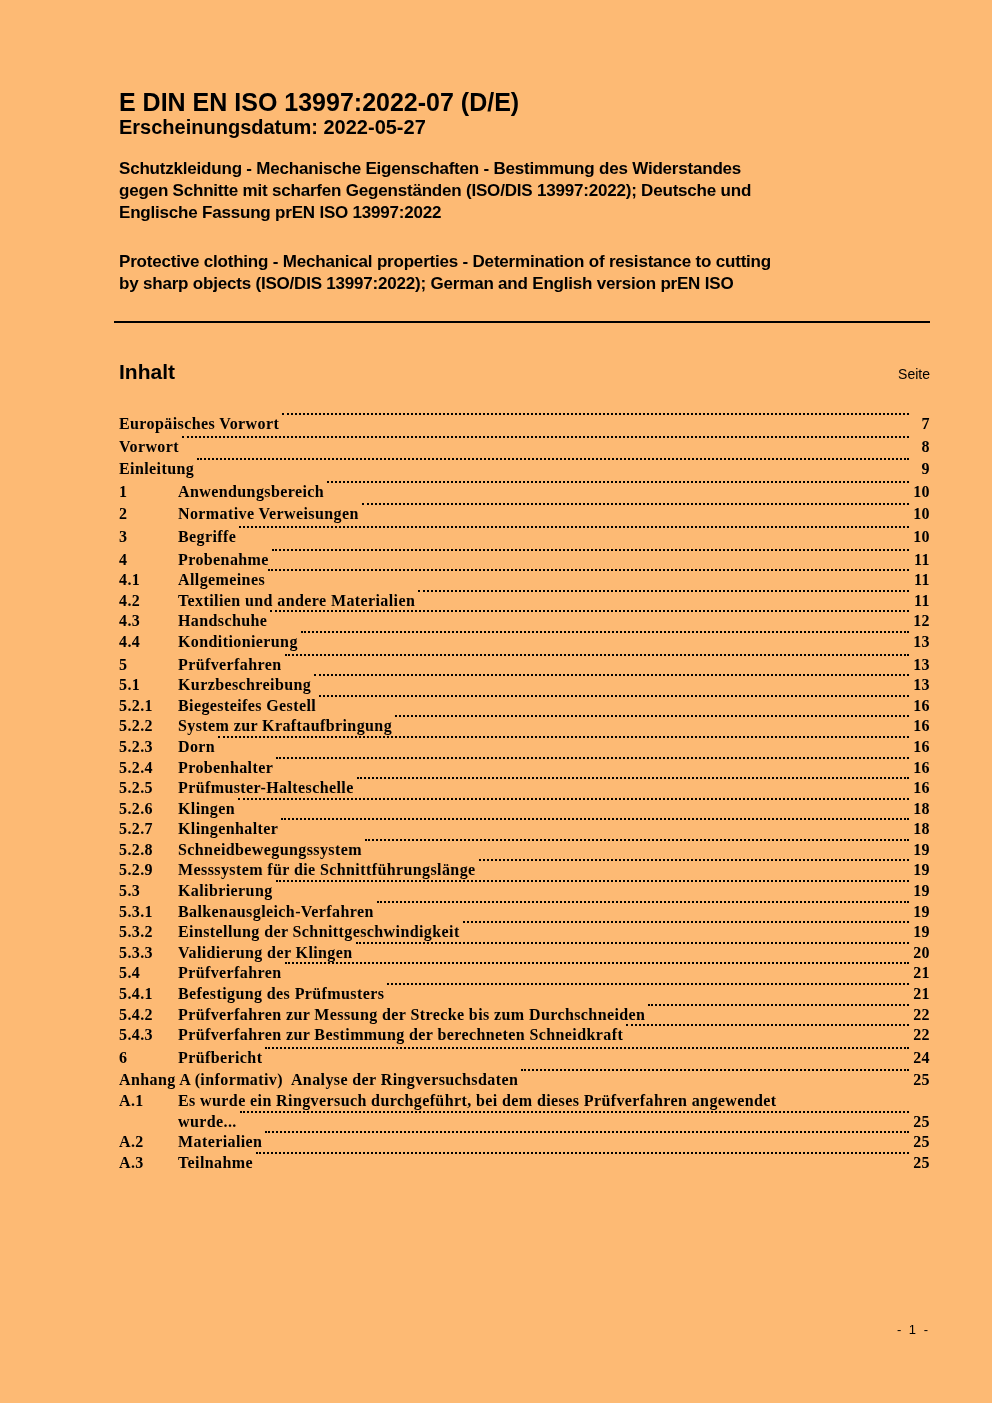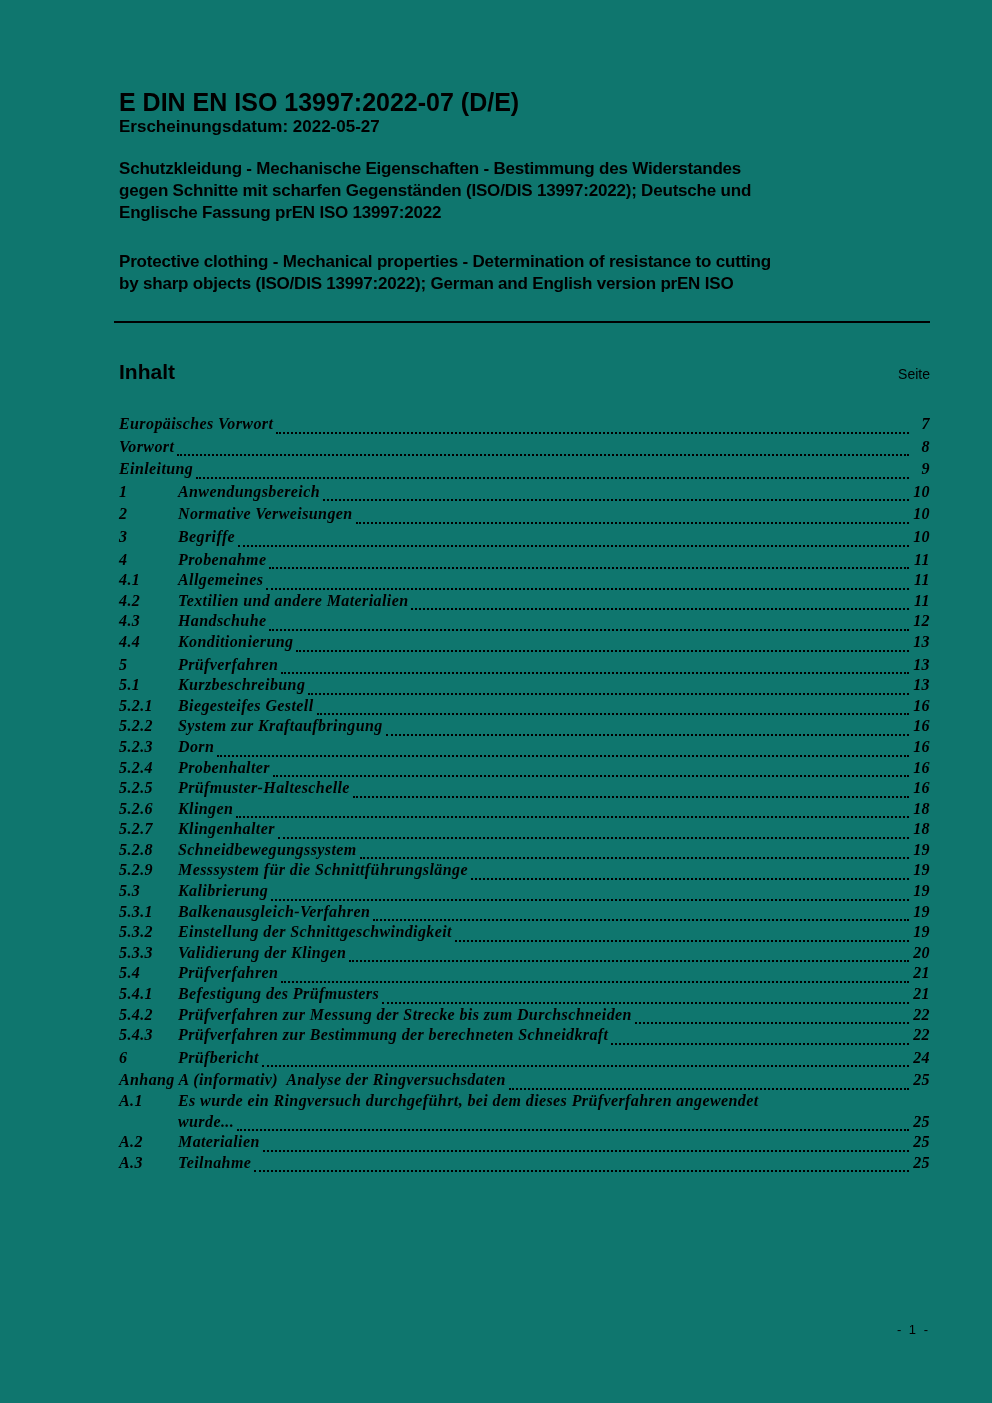--- a/index.html
+++ b/index.html
@@ -6,38 +6,38 @@
   html, body { background: #ffffff; }
   body {
     width: 992px; height: 1403px;
     font-family: "Liberation Sans", sans-serif;
     color: #000;
     position: relative;
     overflow: hidden;
   }
   .page {
     position: absolute; inset: 0;
-    background: #0f766e;
+    background: #fdba74;
   }
   .content {
     position: absolute;
     left: 119px;
     width: 811px; 
     top: 0;
     height: 1403px;
   }
   .doc-title {
     position: absolute; top: 89px; left: 0;
     font-size: 25px; font-weight: bold; line-height: 26px;
     letter-spacing: 0px;
     white-space: nowrap;
   }
   .pub-date {
     position: absolute; top: 119px; left: 0;
-    font-size: 17px; font-weight: bold; line-height: 16px;
+    font-size: 20px; font-weight: bold; line-height: 16px;
     white-space: nowrap;
   }
   .lang-title {
     position: absolute; left: 0;
     font-size: 17px; font-weight: bold; line-height: 22px;
     letter-spacing: -0.2px;
   }
   .lang-title span { display: block; white-space: nowrap; }
   .de-title { top: 158px; }
   .en-title { top: 251px; }
@@ -55,24 +55,23 @@
   .page-col-label {
     font-size: 14px; font-weight: normal;
   }
   .toc-list {
     position: absolute; top: 414px; left: 0; right: 0;
     font-family: "Liberation Serif", "DejaVu Serif", serif;
     font-size: 16px; font-weight: bold;
     letter-spacing: 0.4px;
   }
   .toc-row {
-    display: flex; align-items: flex-end;
+    display: flex; align-items: flex-start;
     line-height: 20.6px;
     cursor: pointer;
-    font-style: italic;
   }
   .toc-row.gap { margin-top: 2px; }
   .toc-num {
     flex: 0 0 59px; width: 59px;
     white-space: nowrap;
   }
   .toc-title { white-space: nowrap; }
   .toc-dots {
     flex: 1 1 auto;
     border-bottom: 2px dotted #000;

